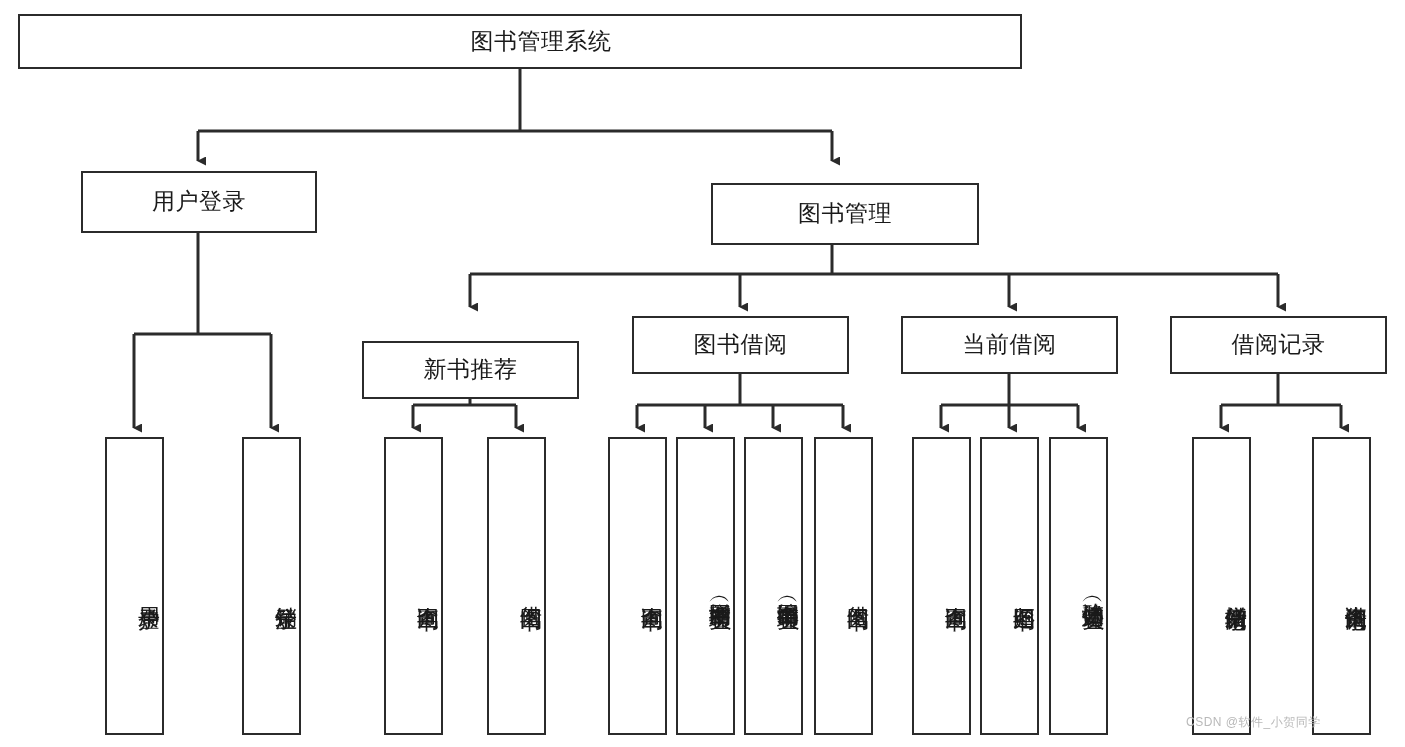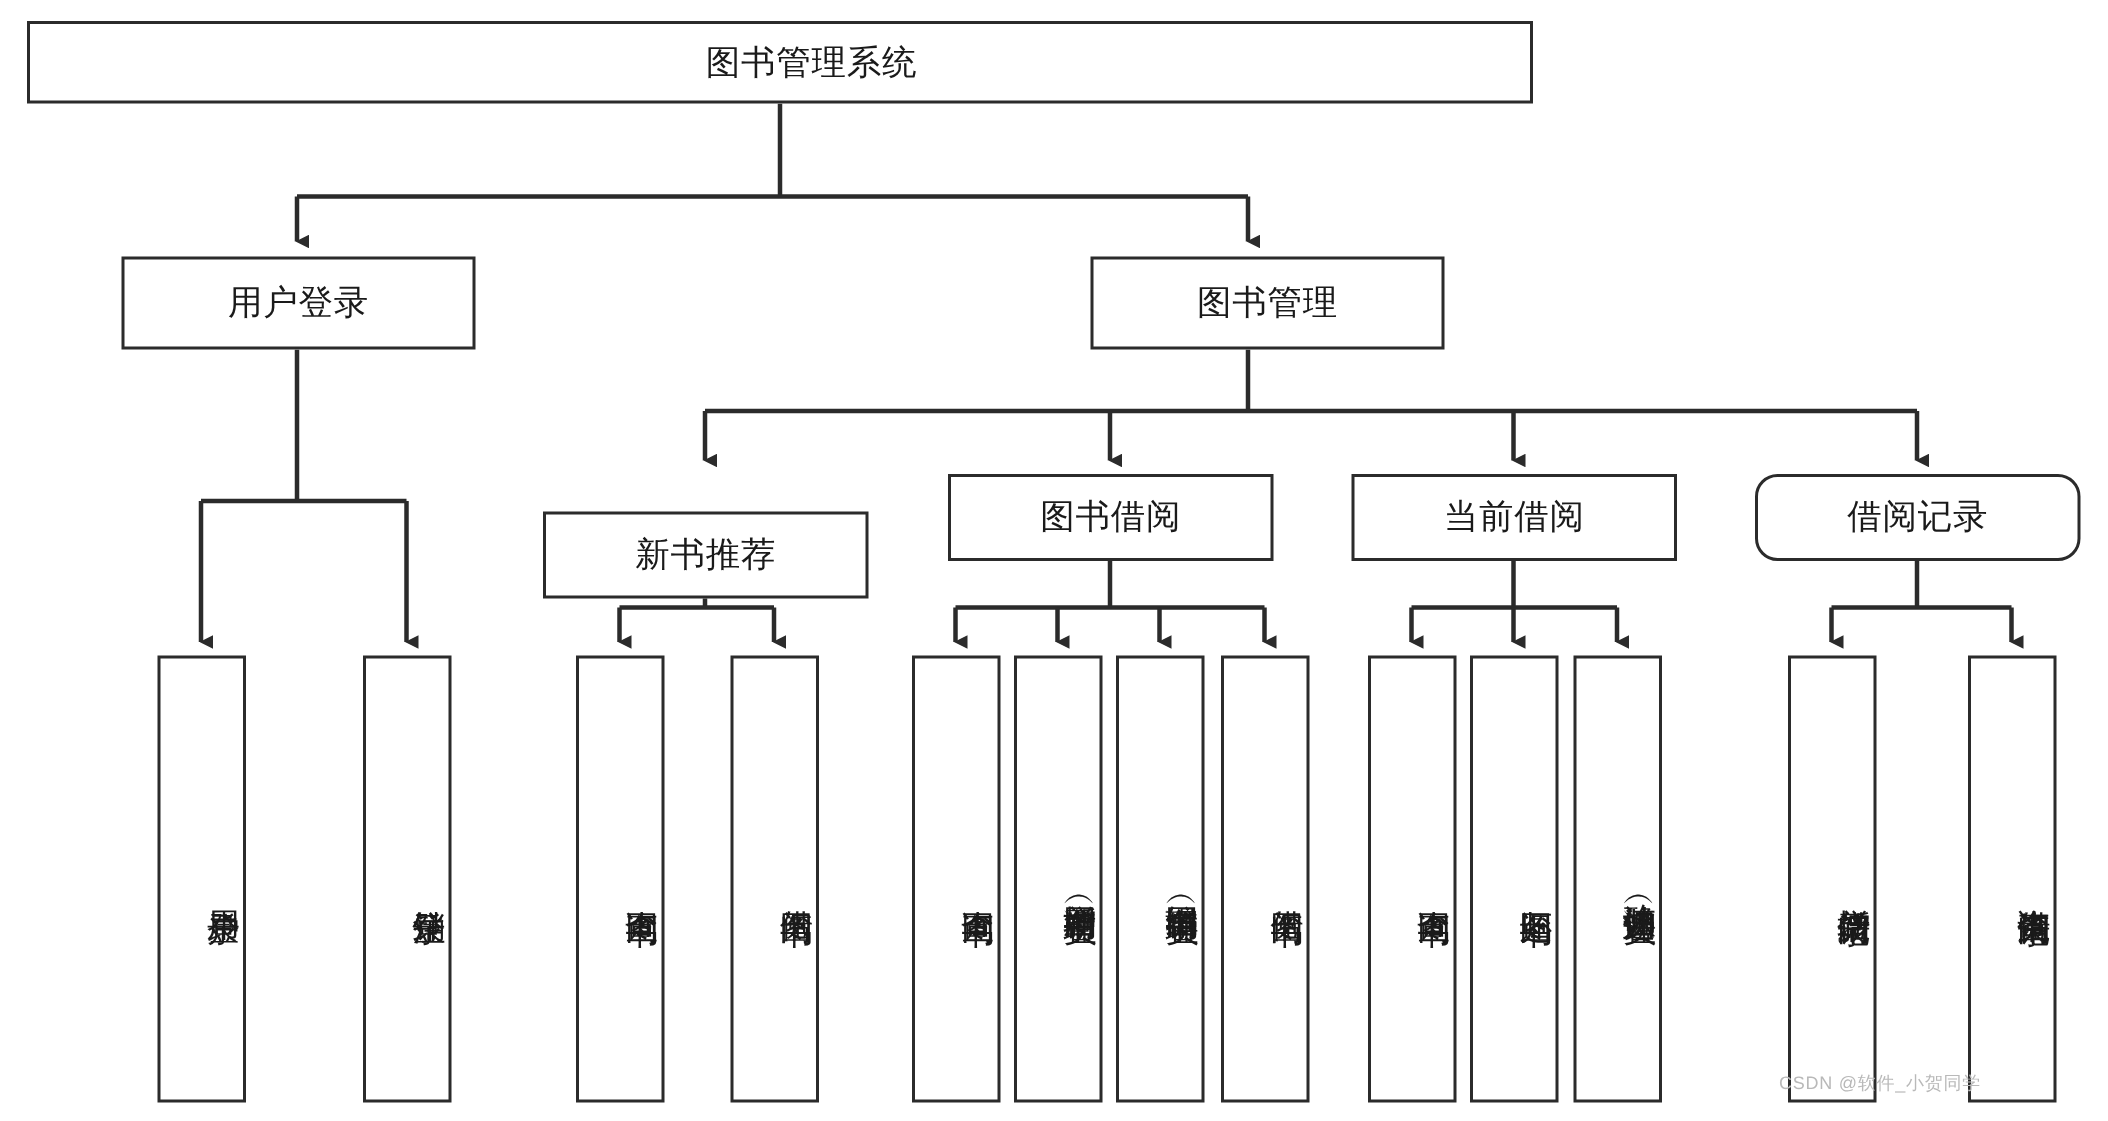--- a/index.html
+++ b/index.html
@@ -121,26 +121,26 @@
       <path d="M 1278 374 L 1278 405"></path>
       <path d="M 1221 405 L 1341 405"></path>
       <path d="M 1221 405 L 1221 428" marker-end="url(#arrowhead)"></path>
       <path d="M 1341 405 L 1341 428" marker-end="url(#arrowhead)"></path>
     </g>
   </svg>
 
   <div class="node node-h node-root" style="left:18px; top:14px; width:1004px; height:55px;padding-left:42px;">图书管理系统</div>
 
   <div class="node node-h" style="left:81px; top:171px; width:236px; height:62px;">用户登录</div>
-  <div class="node node-h" style="left:711px; top:171px; width:236px; height:62px;margin-left:16px;">图书管理</div>
+  <div class="node node-h" style="left:711px; top:183px; width:268px; height:62px;">图书管理</div>
 
   <div class="node node-h" style="left:362px; top:316px; width:217px; height:58px;margin-top:25px;">新书推荐</div>
   <div class="node node-h" style="left:901px; top:316px; width:217px; height:58px;">当前借阅</div>
   <div class="node node-h" style="left:632px; top:316px; width:217px; height:58px;">图书借阅</div>
-  <div class="node node-h" style="left:1170px; top:316px; width:217px; height:58px;border-radius:15px;">借阅记录</div>
+  <div class="node node-h" style="left:1170px; top:316px; width:217px; height:58px;">借阅记录</div>
 
   <div class="node node-v" style="left:105px; top:437px; width:59px; height:298px;">用户登录</div>
   <div class="node node-v" style="left:242px; top:437px; width:59px; height:298px;">注销登录</div>
 
   <div class="node node-v" style="left:384px; top:437px; width:59px; height:298px;">查询图书</div>
   <div class="node node-v" style="left:487px; top:437px; width:59px; height:298px;">借阅图书</div>
 
   <div class="node node-v" style="left:608px; top:437px; width:59px; height:298px;">查询图书</div>
   <div class="node node-v tall" style="left:676px; top:437px; width:59px; height:298px;">新增图书（管理员）</div>
   <div class="node node-v tall" style="left:744px; top:437px; width:59px; height:298px;">编辑图书（管理员）</div>

